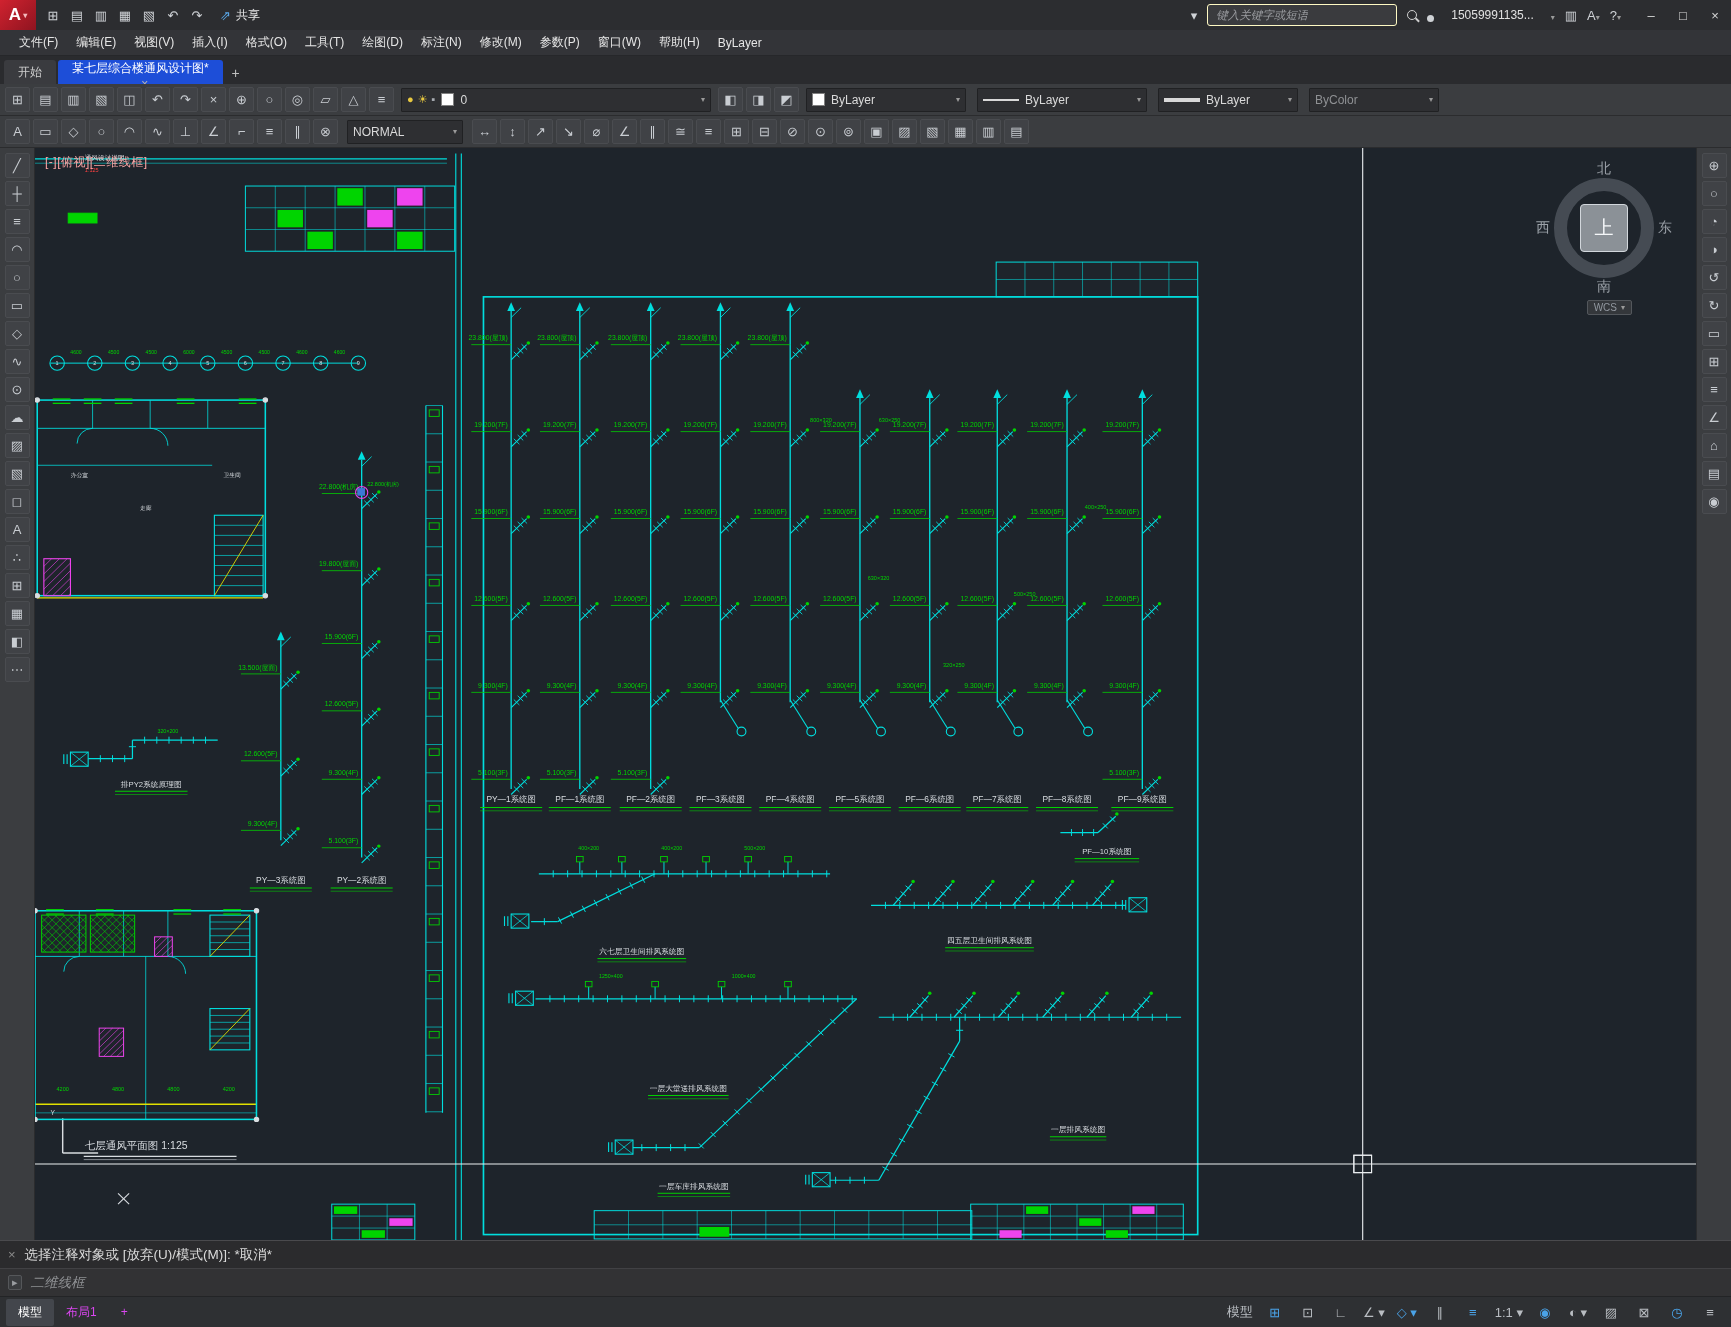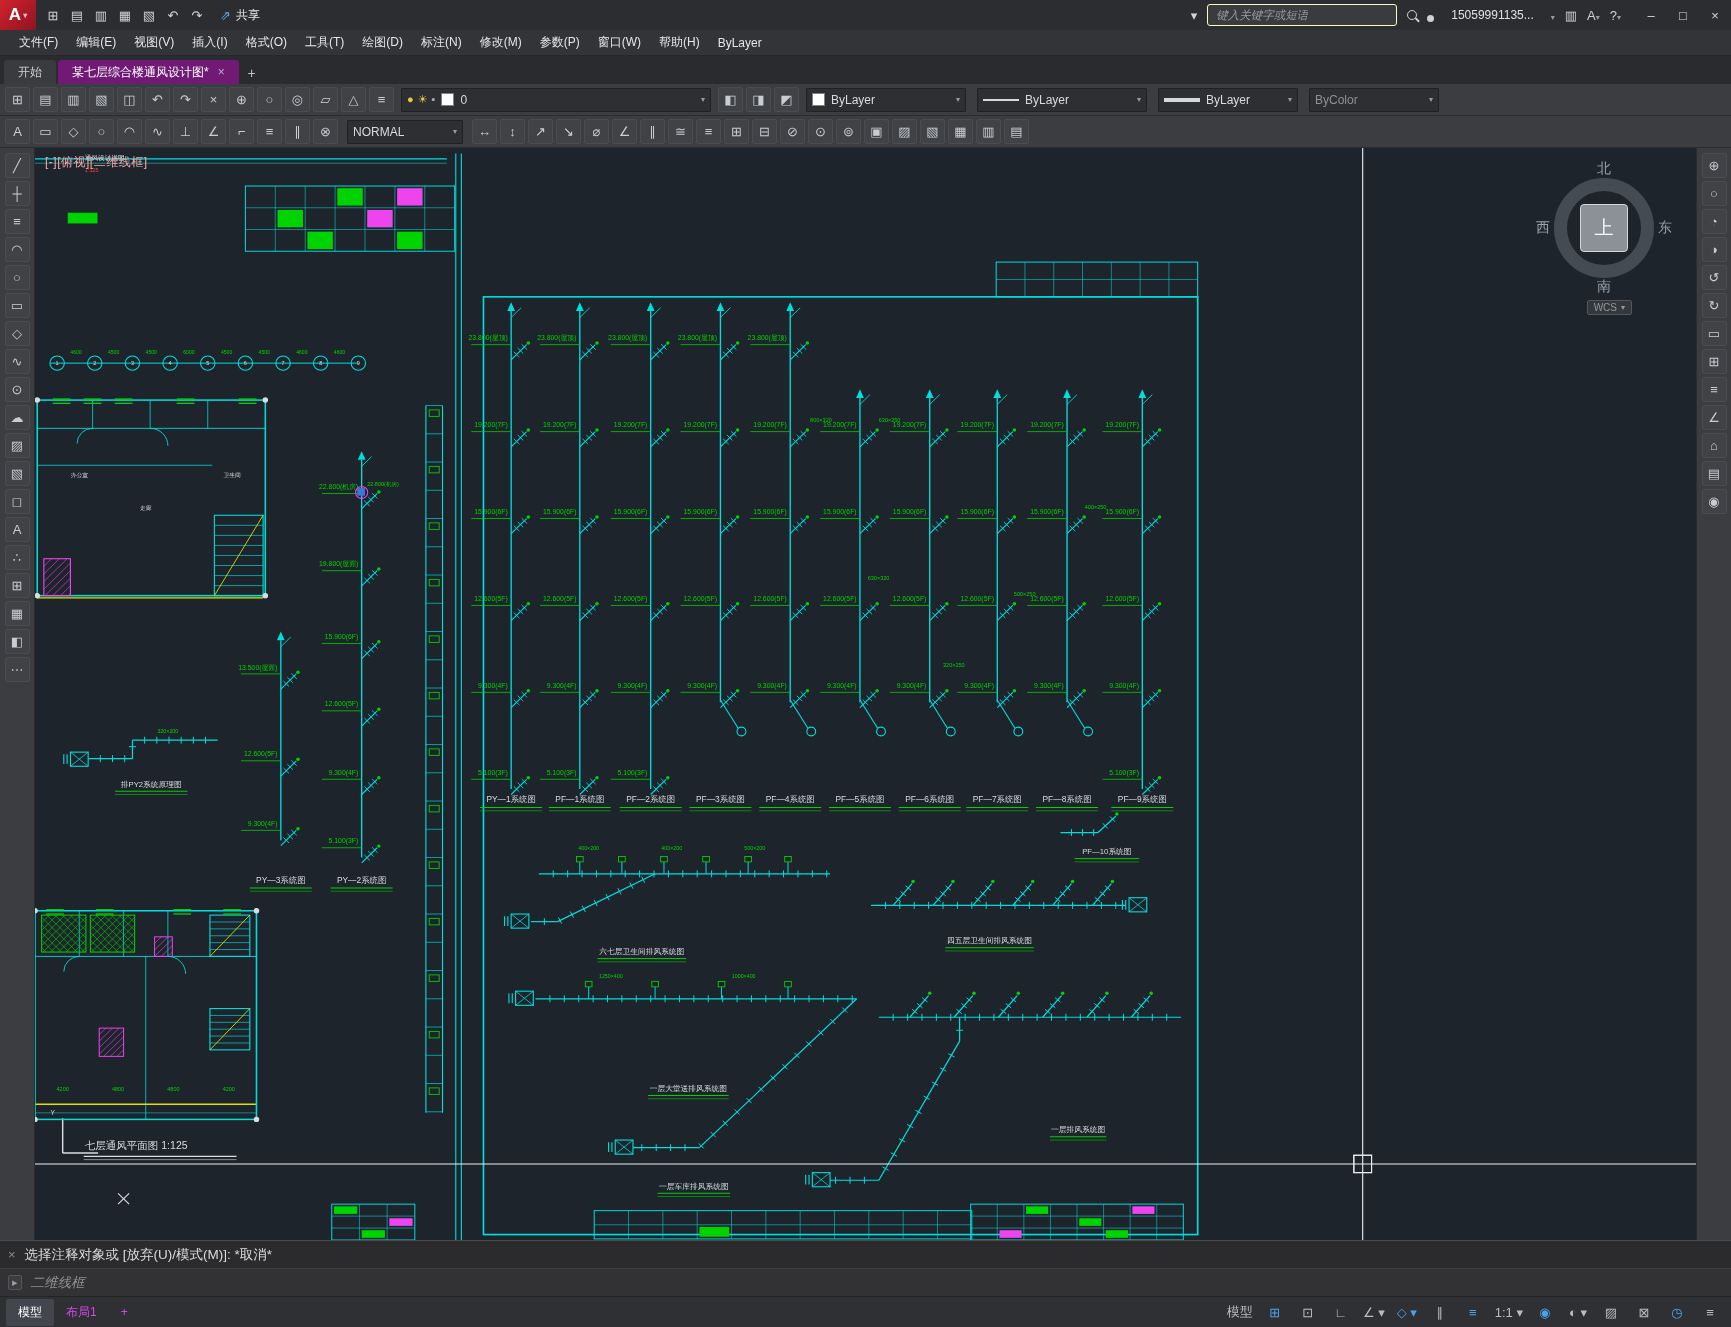--- a/index.html
+++ b/index.html
@@ -33,21 +33,21 @@
 
   
   .menubar{height:25px;flex:0 0 auto;background:#333438;display:flex;align-items:center;
            padding-left:10px;font-size:12px;border-bottom:1px solid #26272a;}
   .menu-item{padding:3px 9px;color:#e5e5e5;}
 
   
   .tabbar{height:28px;flex:0 0 auto;background:#2a2b2e;display:flex;align-items:flex-end;padding-left:4px;}
   .ftab{height:24px;display:flex;align-items:center;padding:0 14px;font-size:12px;background:#3a3b3f;
         color:#cfcfcf;margin-right:2px;border-radius:3px 3px 0 0;}
-  .ftab.active{background:#701a75;color:#fff;}
+  .ftab.active{background:#1d4ed8;color:#fff;flex-direction:column;}
   .ftab .close{margin-left:9px;color:#b4b4b4;font-size:12px;}
   .addtab{width:22px;height:22px;display:flex;align-items:center;justify-content:center;color:#c0c0c0;font-size:14px;}
 
   
   .toolbar{flex:0 0 auto;background:#3b3d40;display:flex;align-items:center;gap:3px;padding:3px 5px;
            border-bottom:1px solid #2b2c2e;}
   .tool-icon{width:23px;height:23px;flex:0 0 auto;border:1px solid #4a4c50;background:#404246;border-radius:2px;
              display:flex;align-items:center;justify-content:center;font-size:13px;color:#c9cdd2;}
   .combo{height:22px;background:#2e2f32;border:1px solid #202123;display:flex;align-items:center;
          padding:0 5px;gap:6px;font-size:12px;color:#dadada;border-radius:1px;}

